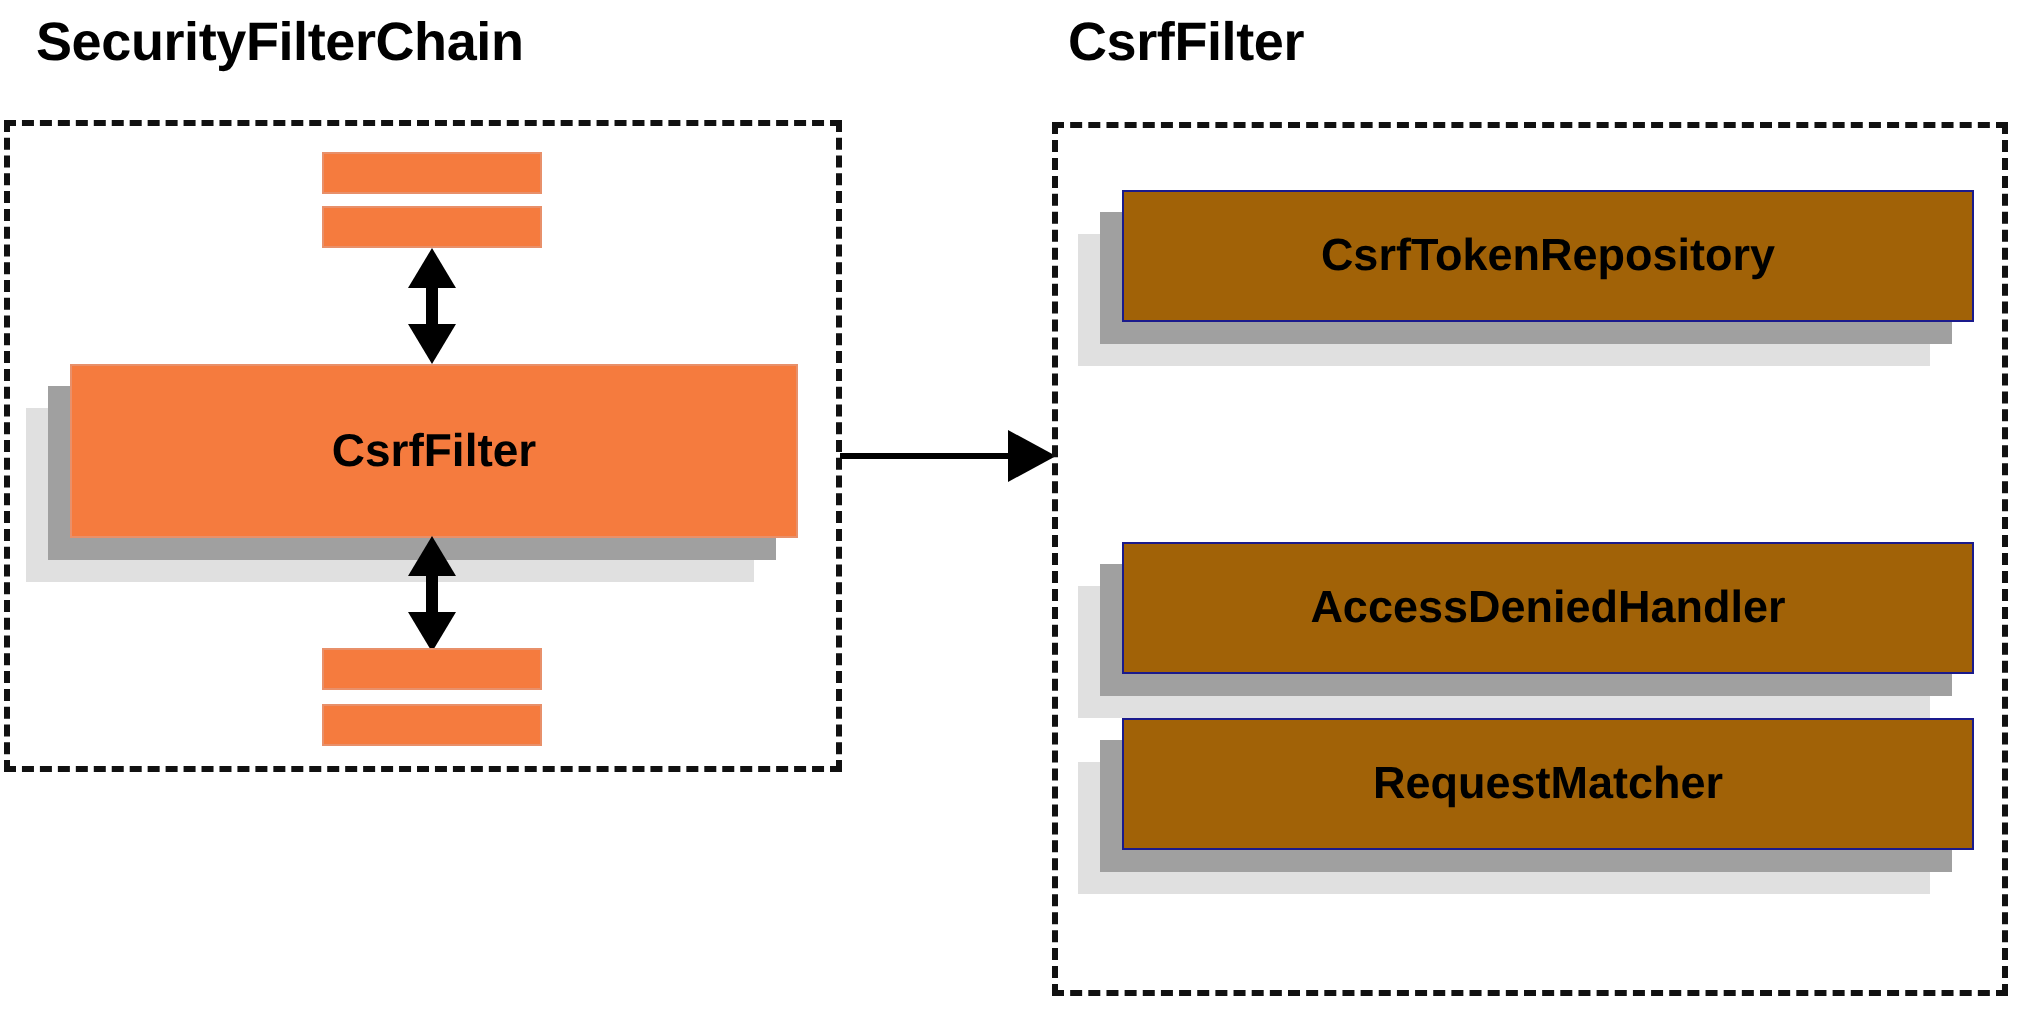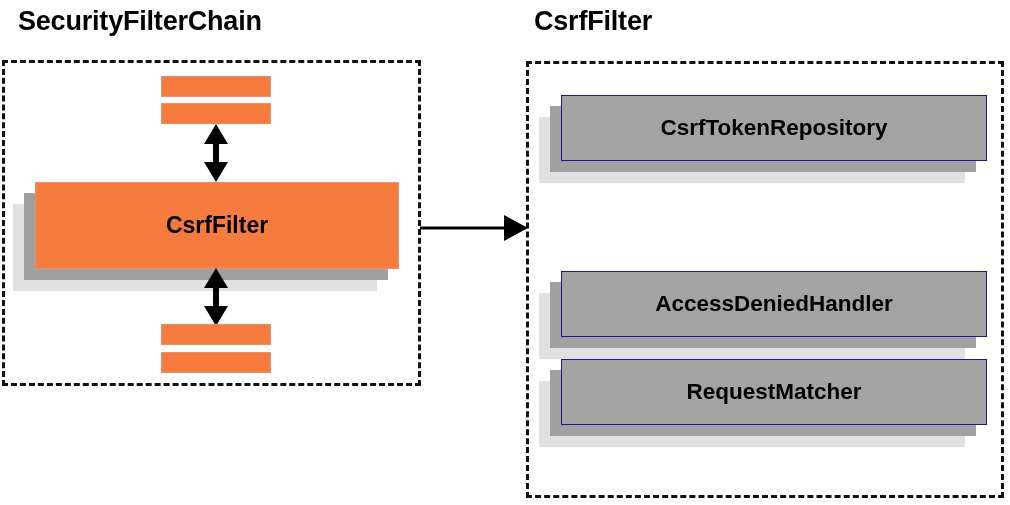--- a/index.html
+++ b/index.html
@@ -82,21 +82,21 @@
   }
 
   
   .card.orange .face {
     background: #f57b3e;
     border: 1px solid #e8906a;
     font-size: 23px;
   }
   
   .card.blue .face {
-    background: #a3a3a3;
+    background: #a16207;
     border: 1.5px solid #1a1a8c;
     font-size: 22.5px;
   }
 
   
   .bar {
     position: absolute;
     background: #f57b3e;
     border: 1px solid #e8906a;
     box-sizing: border-box;

